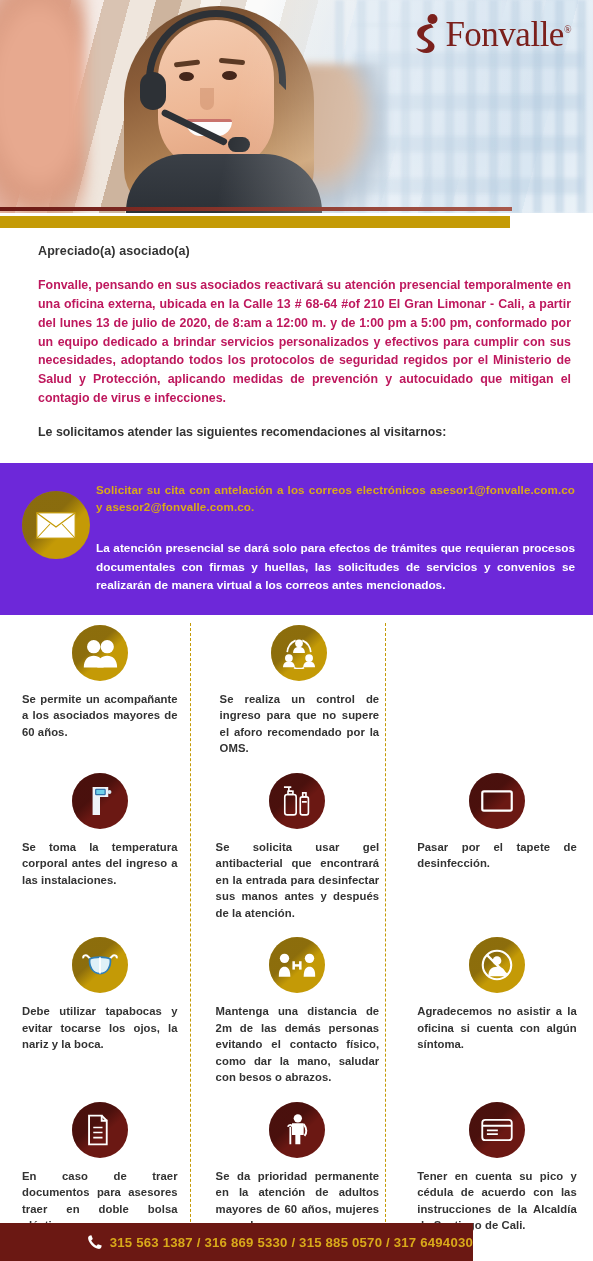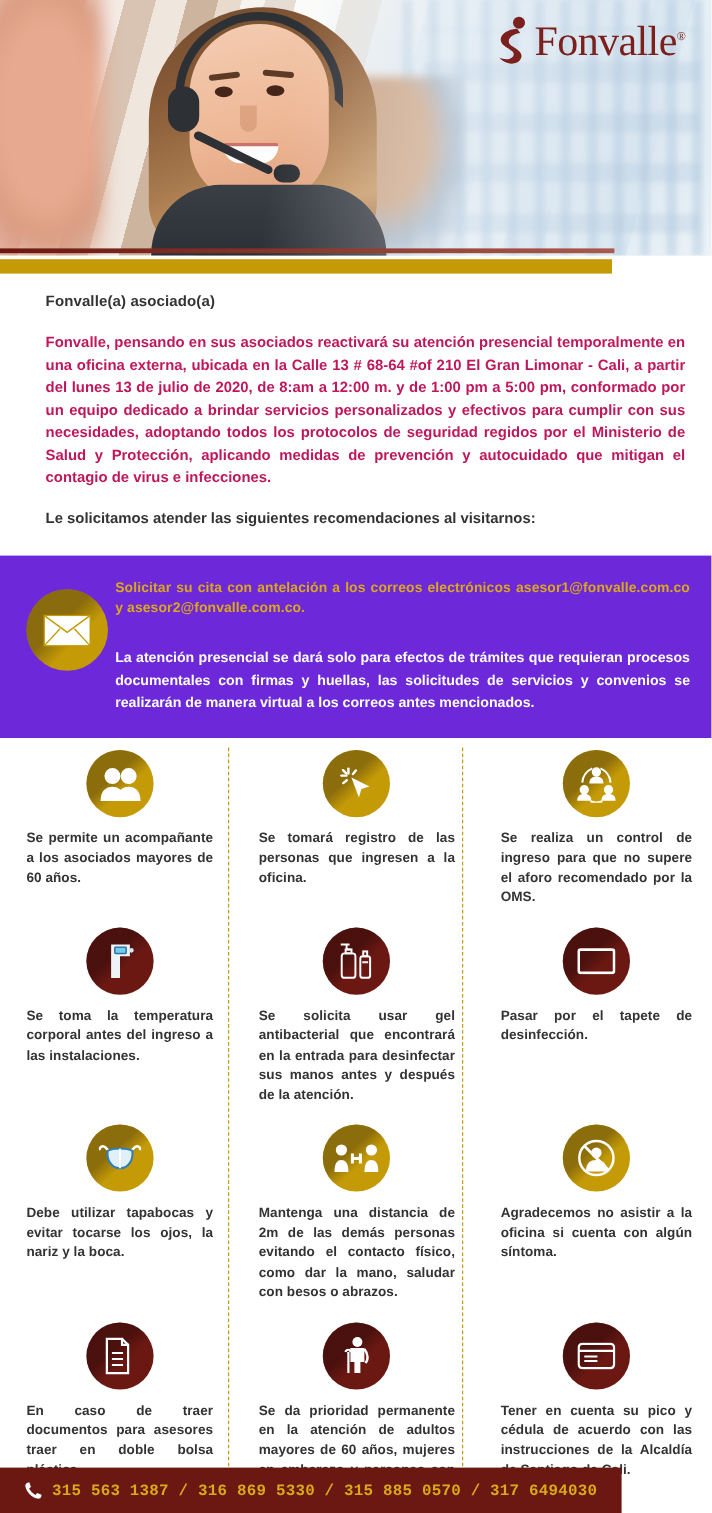--- a/index.html
+++ b/index.html
@@ -250,25 +250,24 @@
   .badge svg { position: absolute; left: 50%; top: 50%; transform: translate(-50%,-50%); }
 
   .cap {
     font-size: 11.3px; font-weight: 700; line-height: 1.46;
     color: #333; text-align: justify; letter-spacing: .05px;
   }
 
   
   .footer {
     position: absolute; left: 0; bottom: 0;
-    width: 518px; height: 38px;
+    width: 473px; height: 38px;
     background: #6B1813;
-    display: flex; align-items: center; justify-content: center;
+    display: flex; align-items: center; justify-content: flex-end;
     gap: 7px;
-    font-family: Liberation Mono, monospace;
   }
   .footer .phone-icon { width: 16px; height: 16px; }
   .footer .nums {
     color: #D9A91A; font-size: 13.2px; font-weight: 700; letter-spacing: .2px;
   }
 </style>
 </head>
 <body>
 
 <div class="hero">
@@ -301,21 +300,21 @@
       <path d="M20 11 C7 12 3 20 9 25 C13 28.5 18 29 17 33 C16 36.5 10 37.5 5 35 C9.5 41 20 42 23 36 C26 29.5 17 27 14 24 C11.2 21.2 14 15.5 22.5 14.5 Z" fill="#7B201C"></path>
     </svg>
     <span class="logo-word"><span>Fonvalle</span><span class="logo-reg">®</span></span>
   </div>
 </div>
 
 <div class="rule-red"></div>
 <div class="rule-gold"></div>
 
 <div class="intro">
-  <div class="greet">Fonvalle(a) asociado(a)</div>
+  <div class="greet">Apreciado(a) asociado(a)</div>
   <p class="just">Fonvalle, pensando en sus asociados reactivará su atención presencial temporalmente en una  oficina externa, ubicada en la Calle 13 # 68-64 #of 210 El Gran Limonar - Cali, a partir del lunes  13 de julio de 2020, de 8:am a 12:00 m. y de 1:00 pm a 5:00 pm, conformado por un equipo dedicado a brindar servicios  personalizados y efectivos para cumplir con sus necesidades, adoptando todos los protocolos de seguridad regidos por el Ministerio de Salud y Protección, aplicando medidas de prevención y autocuidado que mitigan el contagio de virus e infecciones.</p>
   <div class="ask">Le solicitamos atender las siguientes recomendaciones al visitarnos:</div>
 </div>
 
 <div class="banner">
   <div class="env-wrap">
     <div class="env-disc"></div>
     <div class="env-shade"></div>
     <svg class="env-glyph" viewBox="0 0 40 27">
       <rect x="0.8" y="0.8" width="38.4" height="25.4" fill="#ffffff" stroke="#C49A06" stroke-width="1.2"></rect>
@@ -338,36 +337,20 @@
         <svg viewBox="0 0 40 34" width="36" height="31">
           <circle cx="13" cy="10" r="7.4" fill="#fff"></circle>
           <circle cx="28" cy="10" r="7.4" fill="#fff"></circle>
           <path d="M2 33 C2 24 7 20 13 20 C19 20 24 24 24 33 Z" fill="#fff"></path>
           <path d="M17 33 C17 24 22 20 28 20 C34 20 39 24 39 33 Z" fill="#fff"></path>
         </svg>
       </div>
       <div class="cap">Se permite un acompañante a los asociados mayores de 60 años.</div>
     </div>
 
-    <div class="cell c2">
-      <div class="badge gold">
-        <div class="shade"></div>
-        <svg viewBox="0 0 36 36" width="30" height="30">
-          <g stroke="#fff" stroke-width="2.4" stroke-linecap="round">
-            <line x1="10" y1="3" x2="10" y2="8"></line>
-            <line x1="3" y1="10" x2="8" y2="10"></line>
-            <line x1="4.6" y1="4.6" x2="8" y2="8"></line>
-            <line x1="17.5" y1="4.8" x2="14.5" y2="8.4"></line>
-            <line x1="4.8" y1="17.5" x2="8.4" y2="14.6"></line>
-          </g>
-          <path d="M13 12 L31 21 L23 23.5 L20.5 32 Z" fill="#fff"></path>
-        </svg>
-      </div>
-      <div class="cap">Se tomará registro de las personas que ingresen a la oficina.</div>
-    </div>
 
     <div class="cell c3">
       <div class="badge gold">
         <div class="shade"></div>
         <svg viewBox="0 0 40 38" width="34" height="32">
           <circle cx="20" cy="7.5" r="4.6" fill="#fff"></circle>
           <path d="M13 19 C13 14 16 12 20 12 C24 12 27 14 27 19 Z" fill="#fff"></path>
           <circle cx="8" cy="25" r="4.6" fill="#fff"></circle>
           <path d="M1 36 C1 31 4 29 8 29 C12 29 15 31 15 36 Z" fill="#fff"></path>
           <circle cx="32" cy="25" r="4.6" fill="#fff"></circle>

